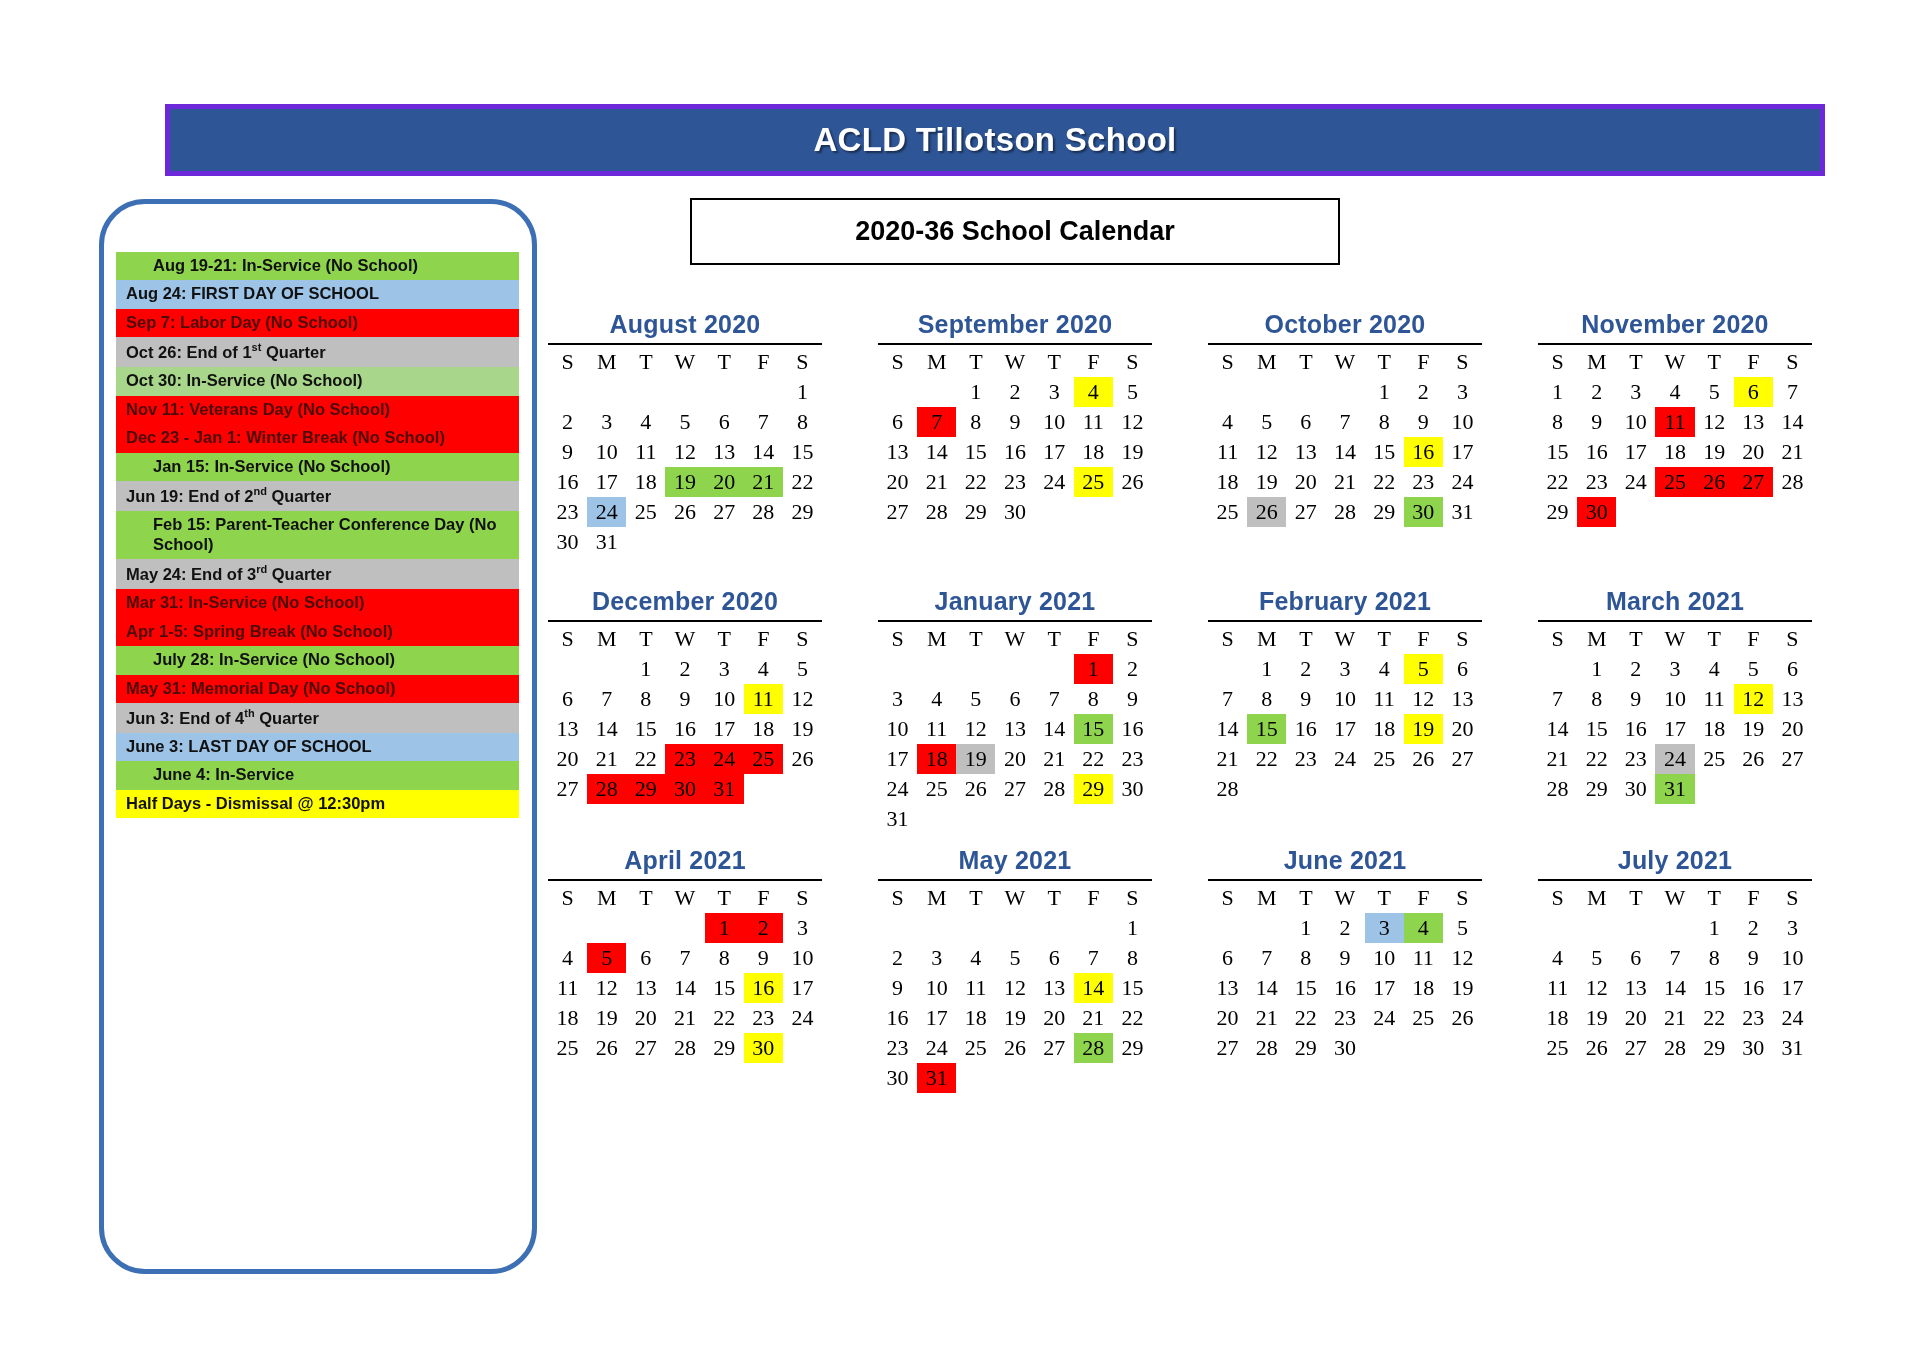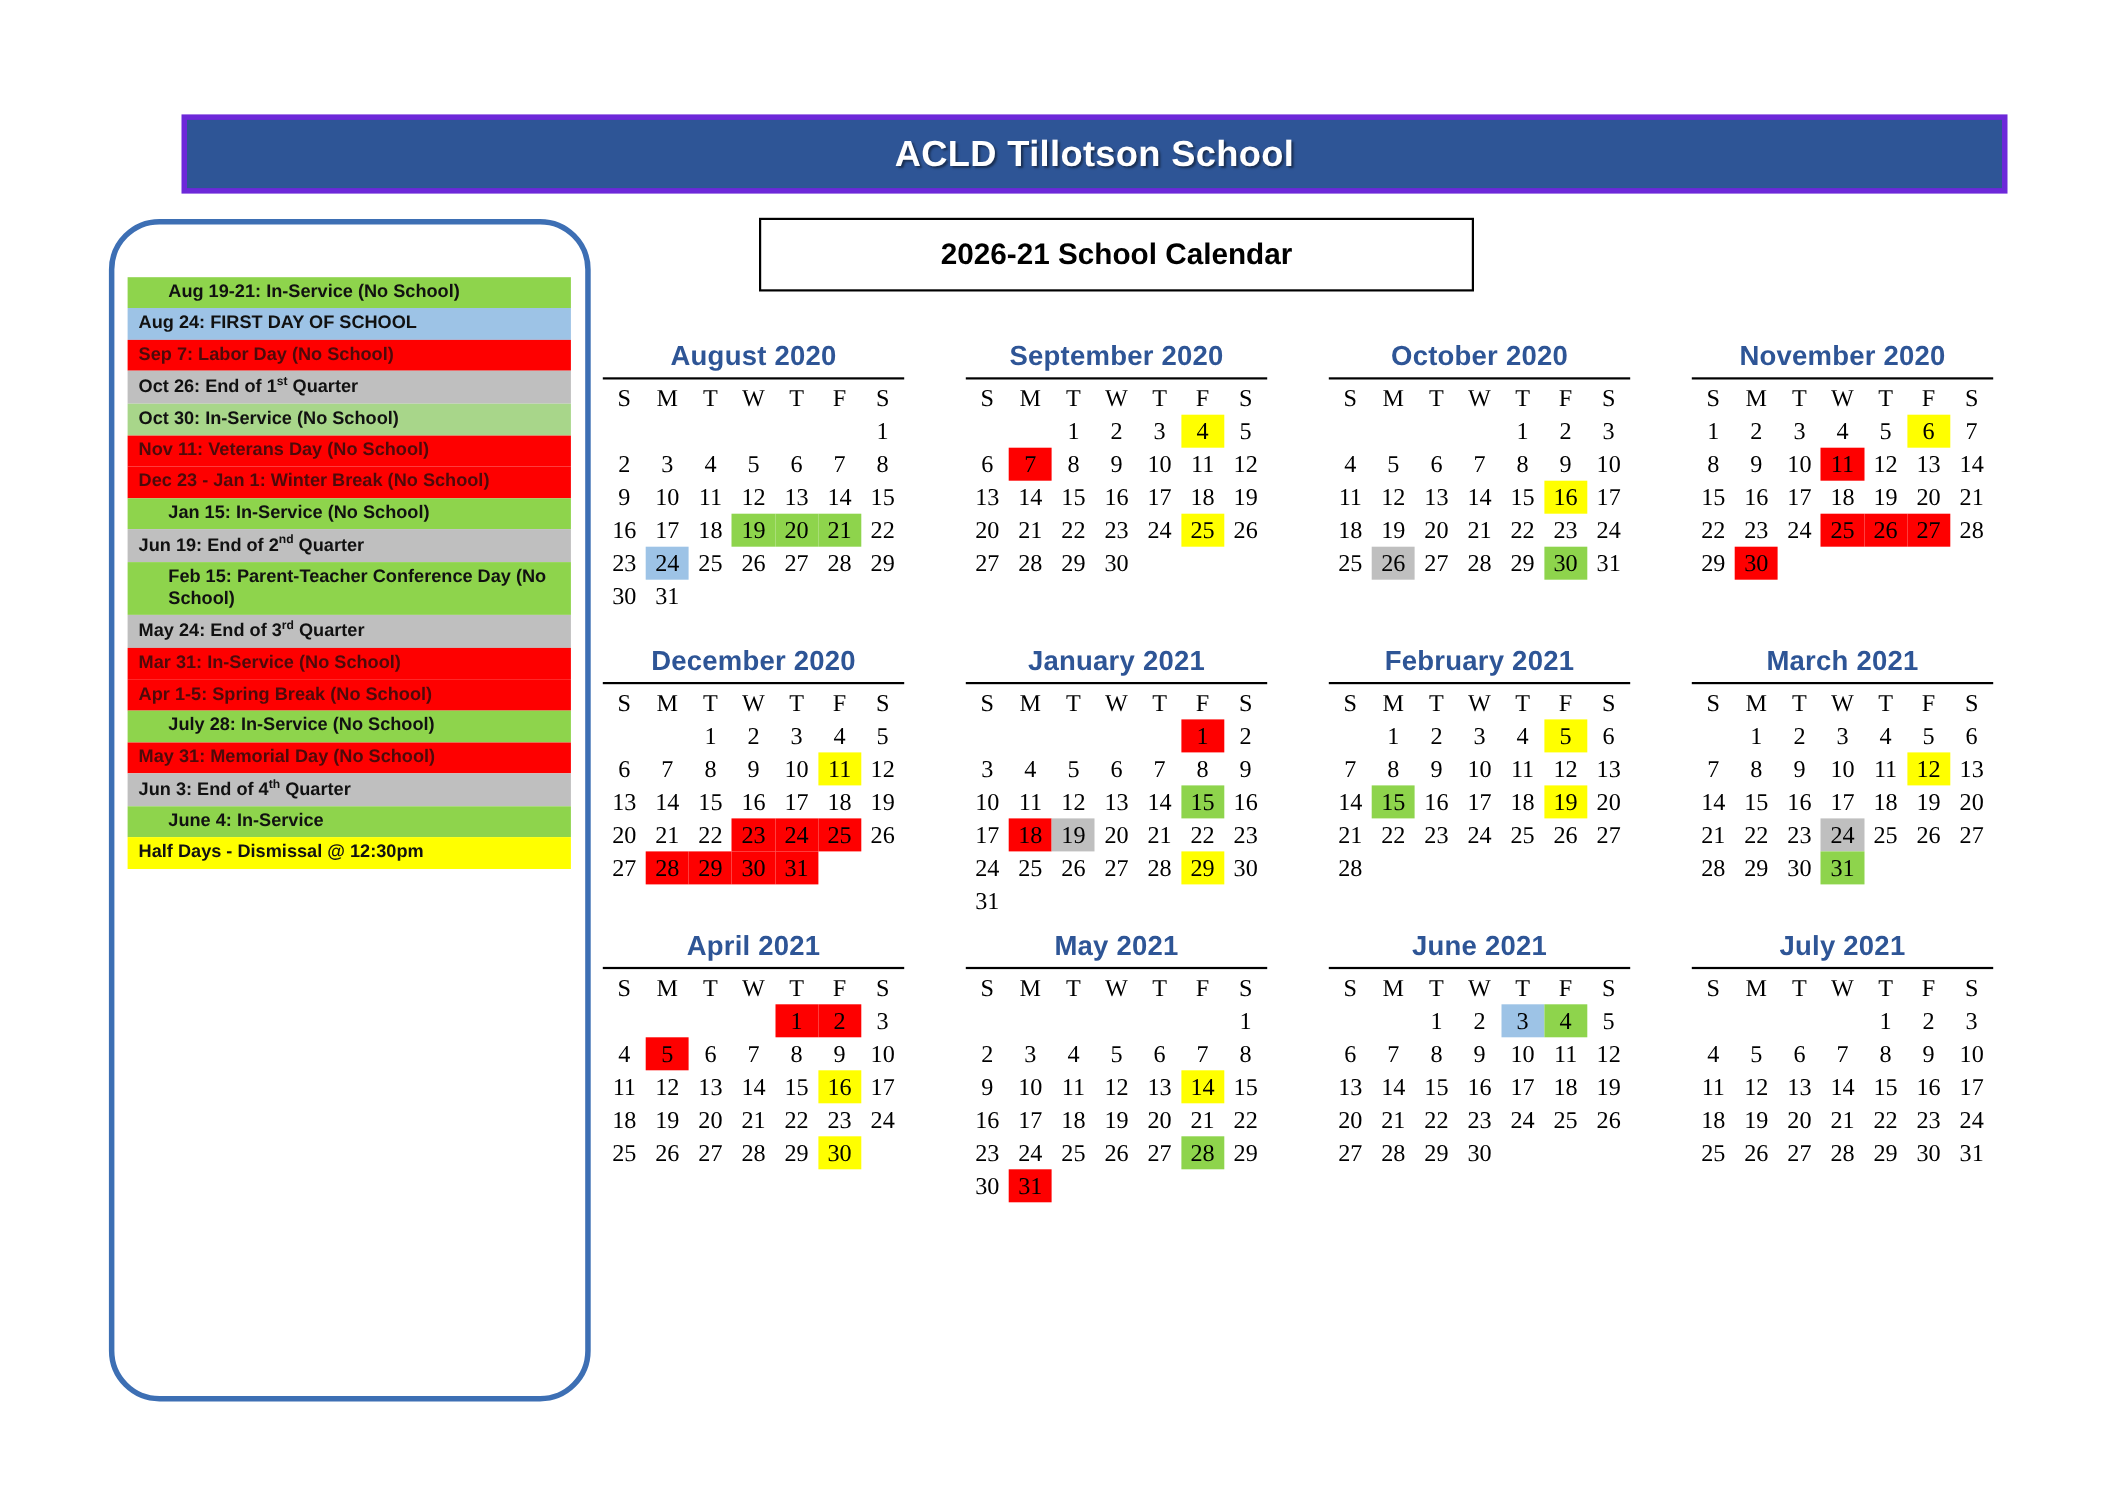--- a/index.html
+++ b/index.html
@@ -152,41 +152,42 @@
 </head>
 <body>
 
 <div id="banner-wrap">
   <div id="banner">
     <span id="banner-title">ACLD Tillotson School</span>
   </div>
 </div>
 
 <div id="subtitle-box">
-  <span id="subtitle-text">2026-21 School Calendar</span>
+  <span id="subtitle-text">2020-36 School Calendar</span>
 </div>
 
 <div id="legend-outer"></div>
 <div id="legend-list">
     <div class="legend-row bg-green"><span>Aug 19-21:  In-Service (No School)</span></div>
     <div class="legend-row bg-blue"><span>Aug 24: FIRST DAY OF SCHOOL</span></div>
     <div class="legend-row bg-red red-txt"><span>Sep 7: Labor Day (No School)</span></div>
     <div class="legend-row bg-gray"><span>Oct 26: End of 1</span><sup class="sup">st</sup><span> Quarter</span></div>
     <div class="legend-row bg-green-soft"><span>Oct 30: In-Service (No School)</span></div>
     <div class="legend-row bg-red red-txt"><span>Nov 11: Veterans Day (No School)</span></div>
     <div class="legend-row bg-red red-txt two-line"><span>Dec 23 - Jan 1: Winter Break (No School)</span></div>
     <div class="legend-row bg-green"><span>Jan 15:  In-Service (No School)</span></div>
     <div class="legend-row bg-gray"><span>Jun 19:  End of 2</span><sup class="sup">nd</sup><span> Quarter</span></div>
     <div class="legend-row bg-green two-line"><span>Feb 15: Parent-Teacher Conference Day (No School)</span></div>
     <div class="legend-row bg-gray"><span>May 24: End of 3</span><sup class="sup">rd</sup><span> Quarter</span></div>
     <div class="legend-row bg-red red-txt"><span>Mar 31: In-Service (No School)</span></div>
     <div class="legend-row bg-red red-txt"><span>Apr 1-5: Spring Break (No School)</span></div>
     <div class="legend-row bg-green"><span>July 28:  In-Service (No School)</span></div>
     <div class="legend-row bg-red red-txt"><span>May 31: Memorial Day (No School)</span></div>
     <div class="legend-row bg-gray"><span>Jun 3: End of 4</span><sup class="sup">th</sup><span> Quarter</span></div>
+    <div class="legend-row bg-blue"><span>June 3:  LAST DAY OF SCHOOL</span></div>
     <div class="legend-row bg-green"><span>June 4:  In-Service</span></div>
     <div class="legend-row bg-yellow"><span>Half Days - Dismissal @ 12:30pm</span></div>
   </div>
 
 <div id="months">
     <div class="month row1">
       <div class="month-name">August 2020</div>
       <table class="cal">
         <thead>
           <tr>

